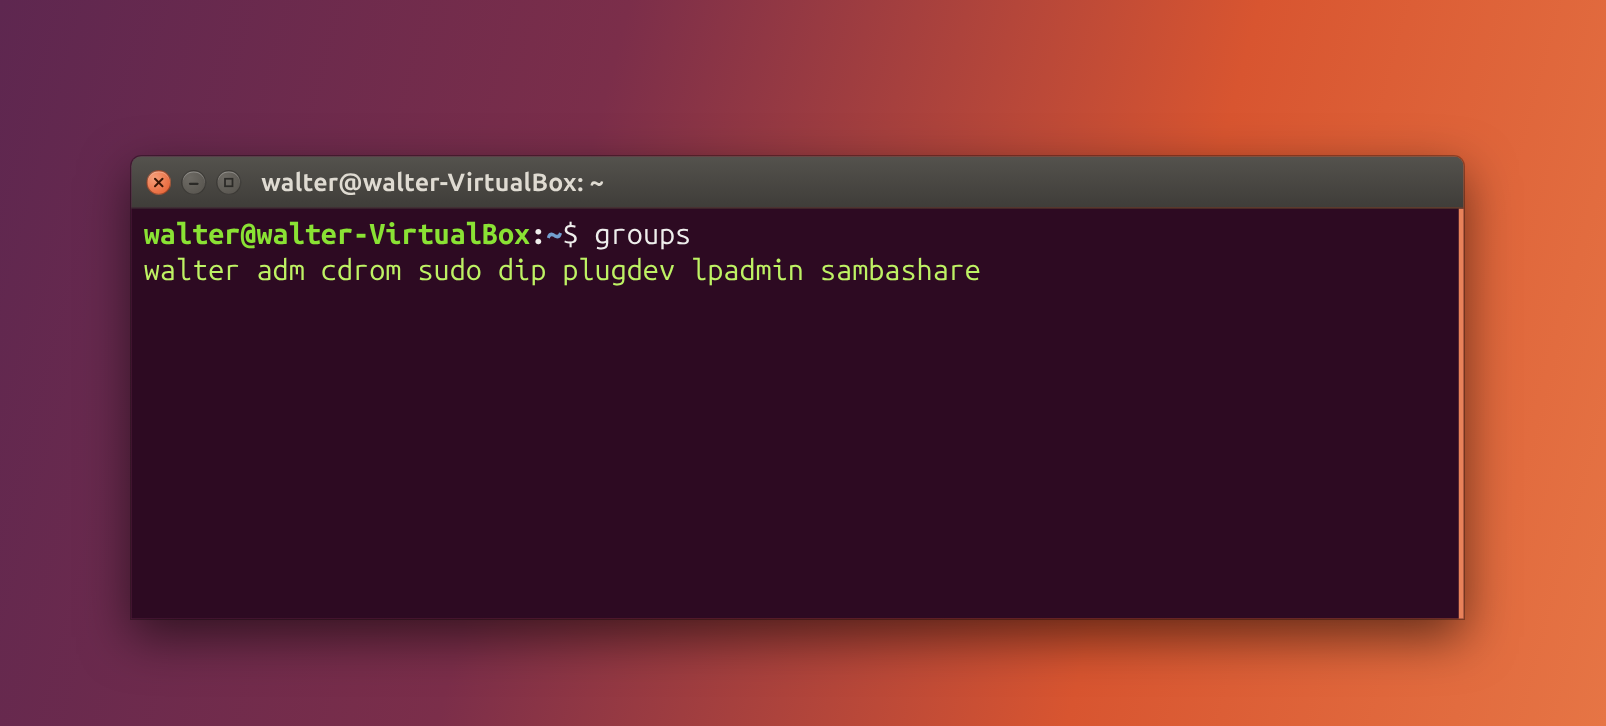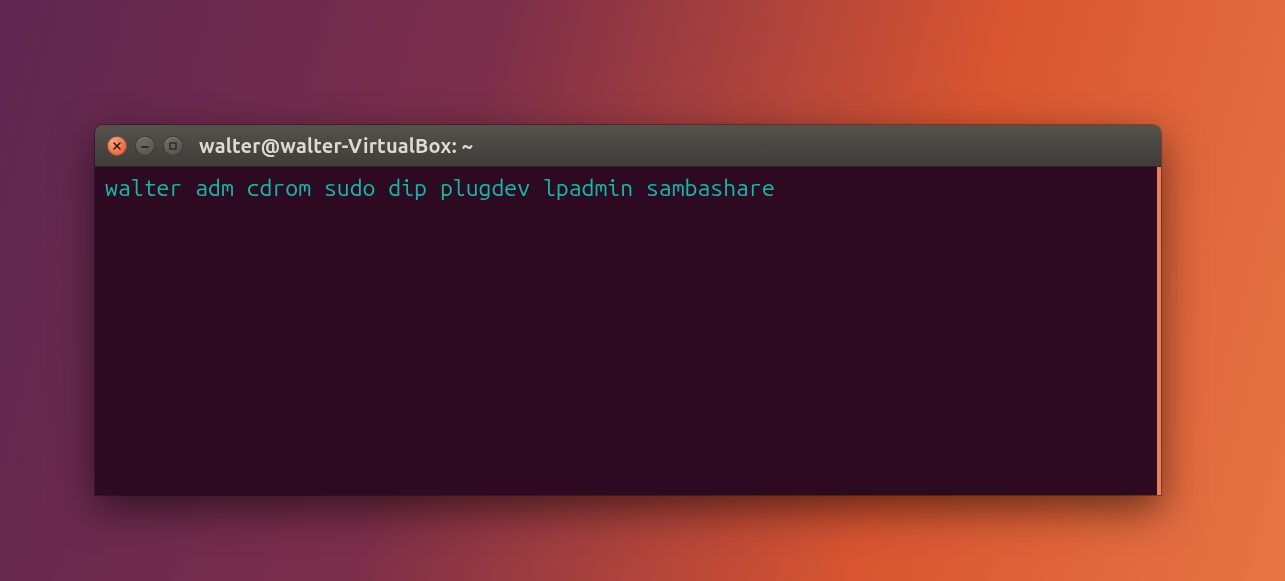--- a/index.html
+++ b/index.html
@@ -10,21 +10,21 @@
     body {
       width: 1285px;
       height: 581px;
       background: linear-gradient(105deg, #5e2750 0%, #7b2e4a 35%, #d85530 70%, #e67545 100%);
       overflow: hidden;
       font-family: "Ubuntu", "DejaVu Sans", sans-serif;
       position: relative;
     }
     .terminal-window {
       position: absolute;
-      left: 95px;
+      left: 105px;
       top: 125px;
       width: 1066px;
       height: 370px;
       border-radius: 8px 8px 0 0;
       box-shadow: 0 14px 40px rgba(0,0,0,0.55), 0 0 0 1px rgba(0,0,0,0.3);
       overflow: hidden;
     }
     .titlebar {
       height: 42px;
       background: linear-gradient(to bottom, #54524d 0%, #3f3d39 100%);
@@ -92,21 +92,21 @@
       color: #729fcf;
       font-weight: bold;
     }
     .prompt-dollar {
       color: #eeeeec;
     }
     .cmd {
       color: #eeeeec;
     }
     .output {
-      color: #14b8a6;
+      color: #bef264;
     }
     .cursor {
       display: inline-block;
       width: 13px;
       height: 24px;
       background: #eeeeec;
       vertical-align: text-bottom;
       margin-left: 2px;
     }
   </style>
@@ -130,15 +130,16 @@
       <div class="ctrl-btn max-btn">
         <svg class="ctrl-icon" width="10" height="10" viewBox="0 0 10 10">
           <rect x="2" y="2" width="6" height="6" fill="none" stroke="#2b2a27" stroke-width="1.4"></rect>
         </svg>
       </div>
     </div>
     <div class="title-text">walter@walter-VirtualBox: ~</div>
   </div>
 
   <div class="terminal-body">
+    <div class="term-line"><span class="prompt-user">walter@walter-VirtualBox</span><span class="prompt-sep">:</span><span class="prompt-path">~</span><span class="prompt-dollar">$</span><span class="cmd"> </span><span class="cmd">groups</span></div>
     <div class="term-line"><span class="output">walter adm cdrom sudo dip plugdev lpadmin sambashare</span></div>
   </div>
 </div>
 
 </body></html>

